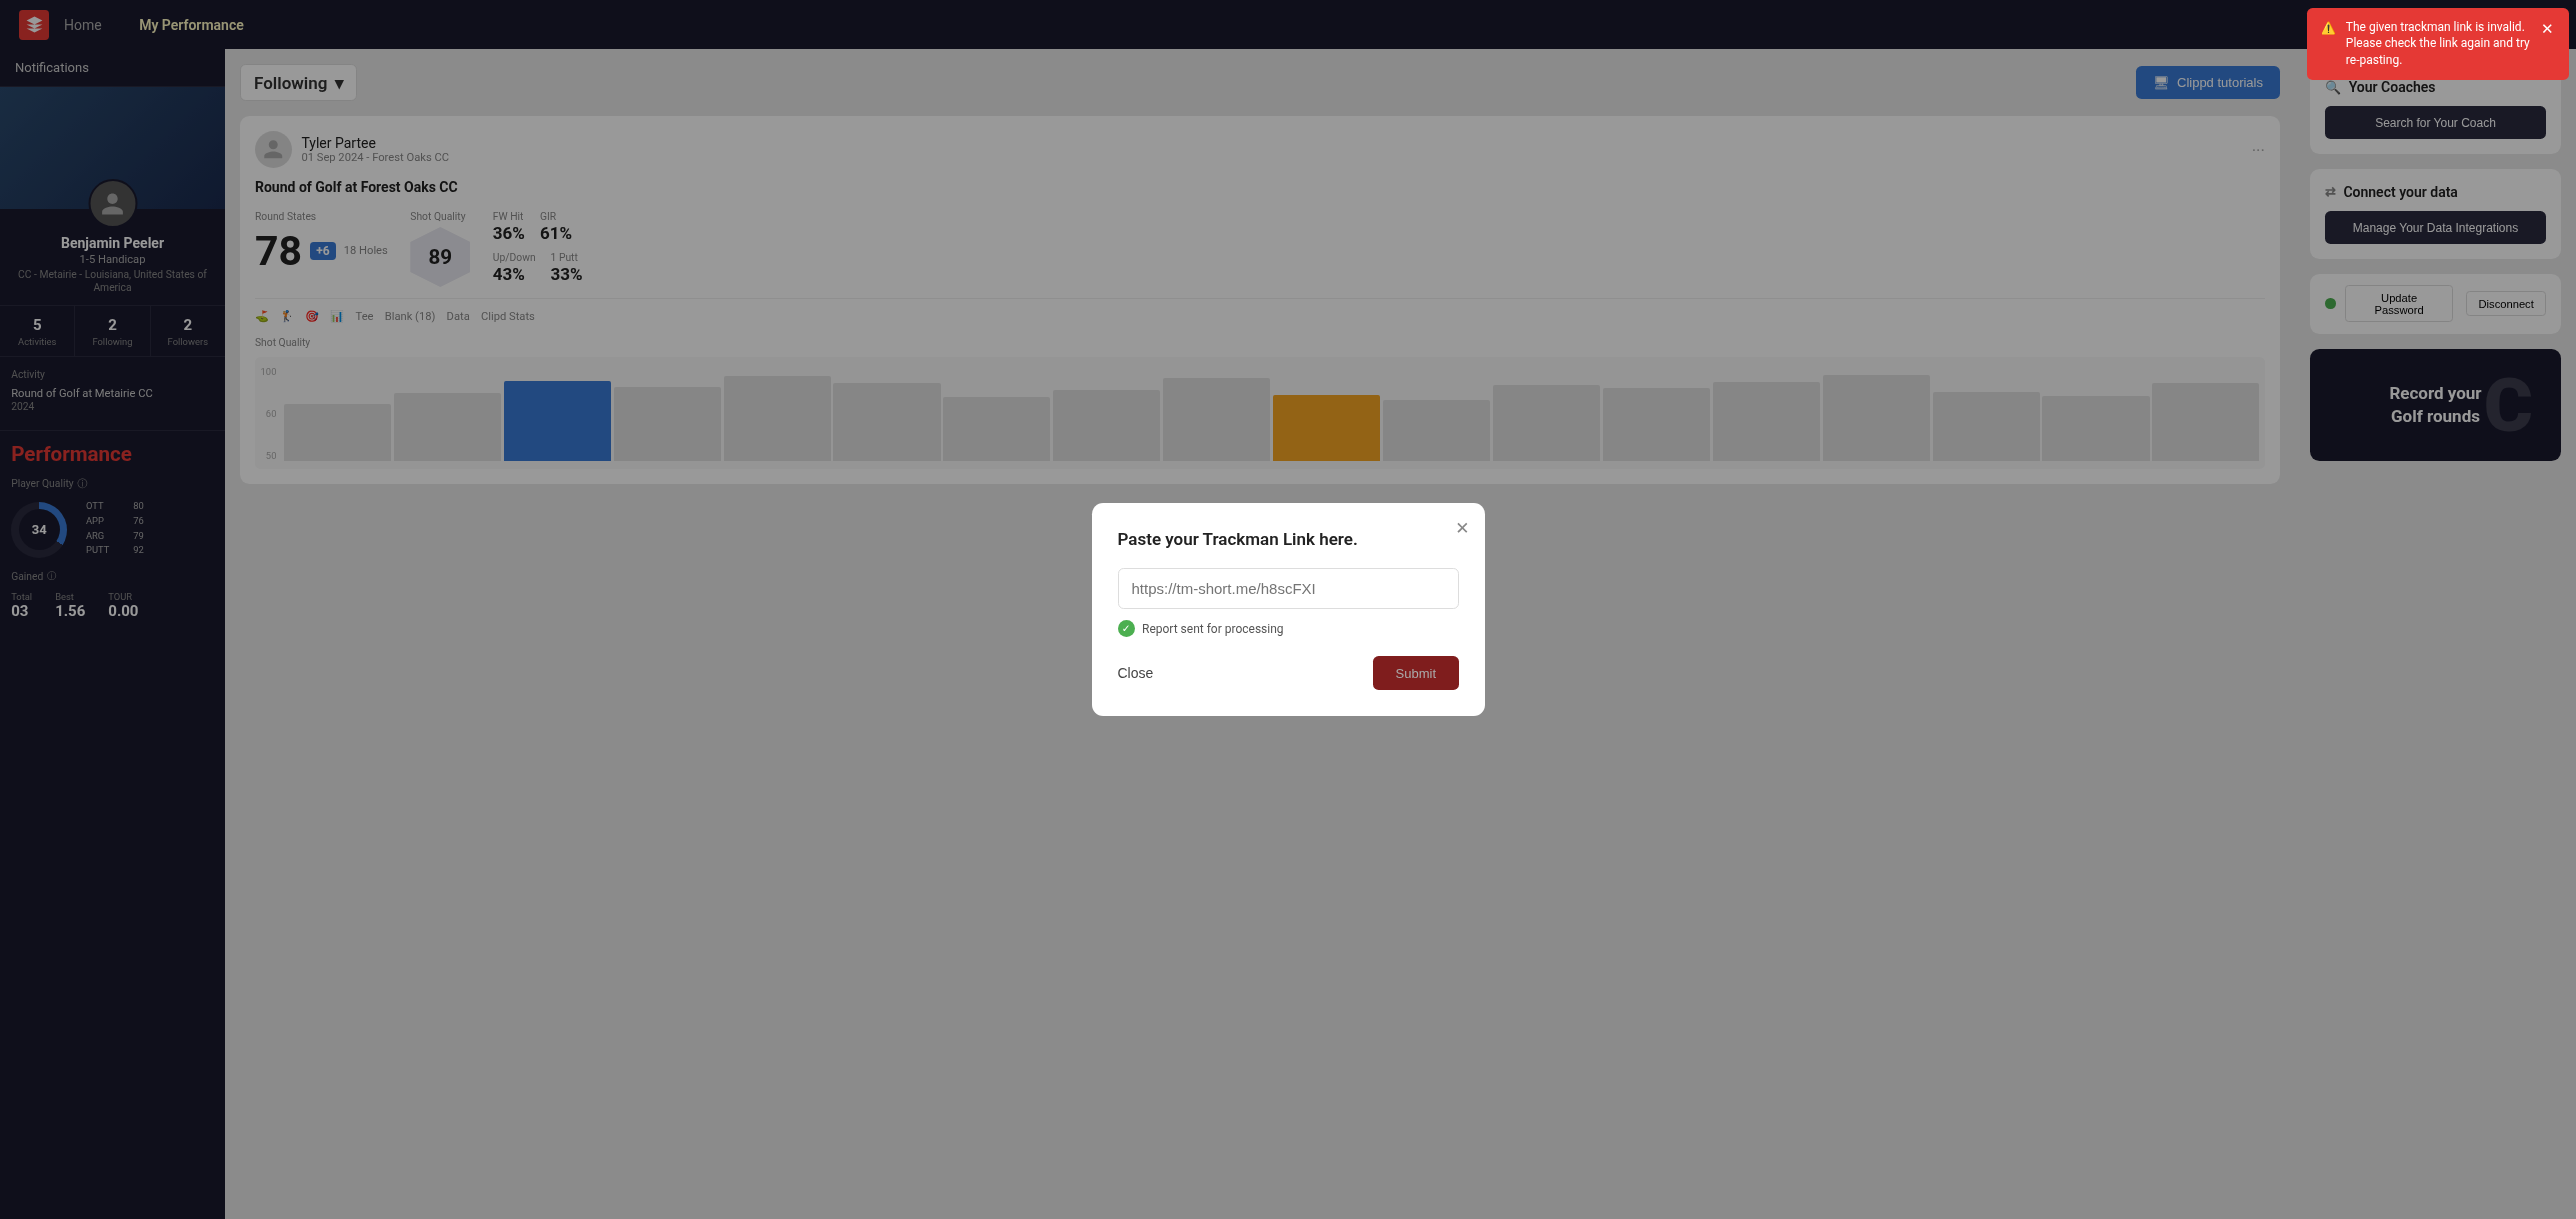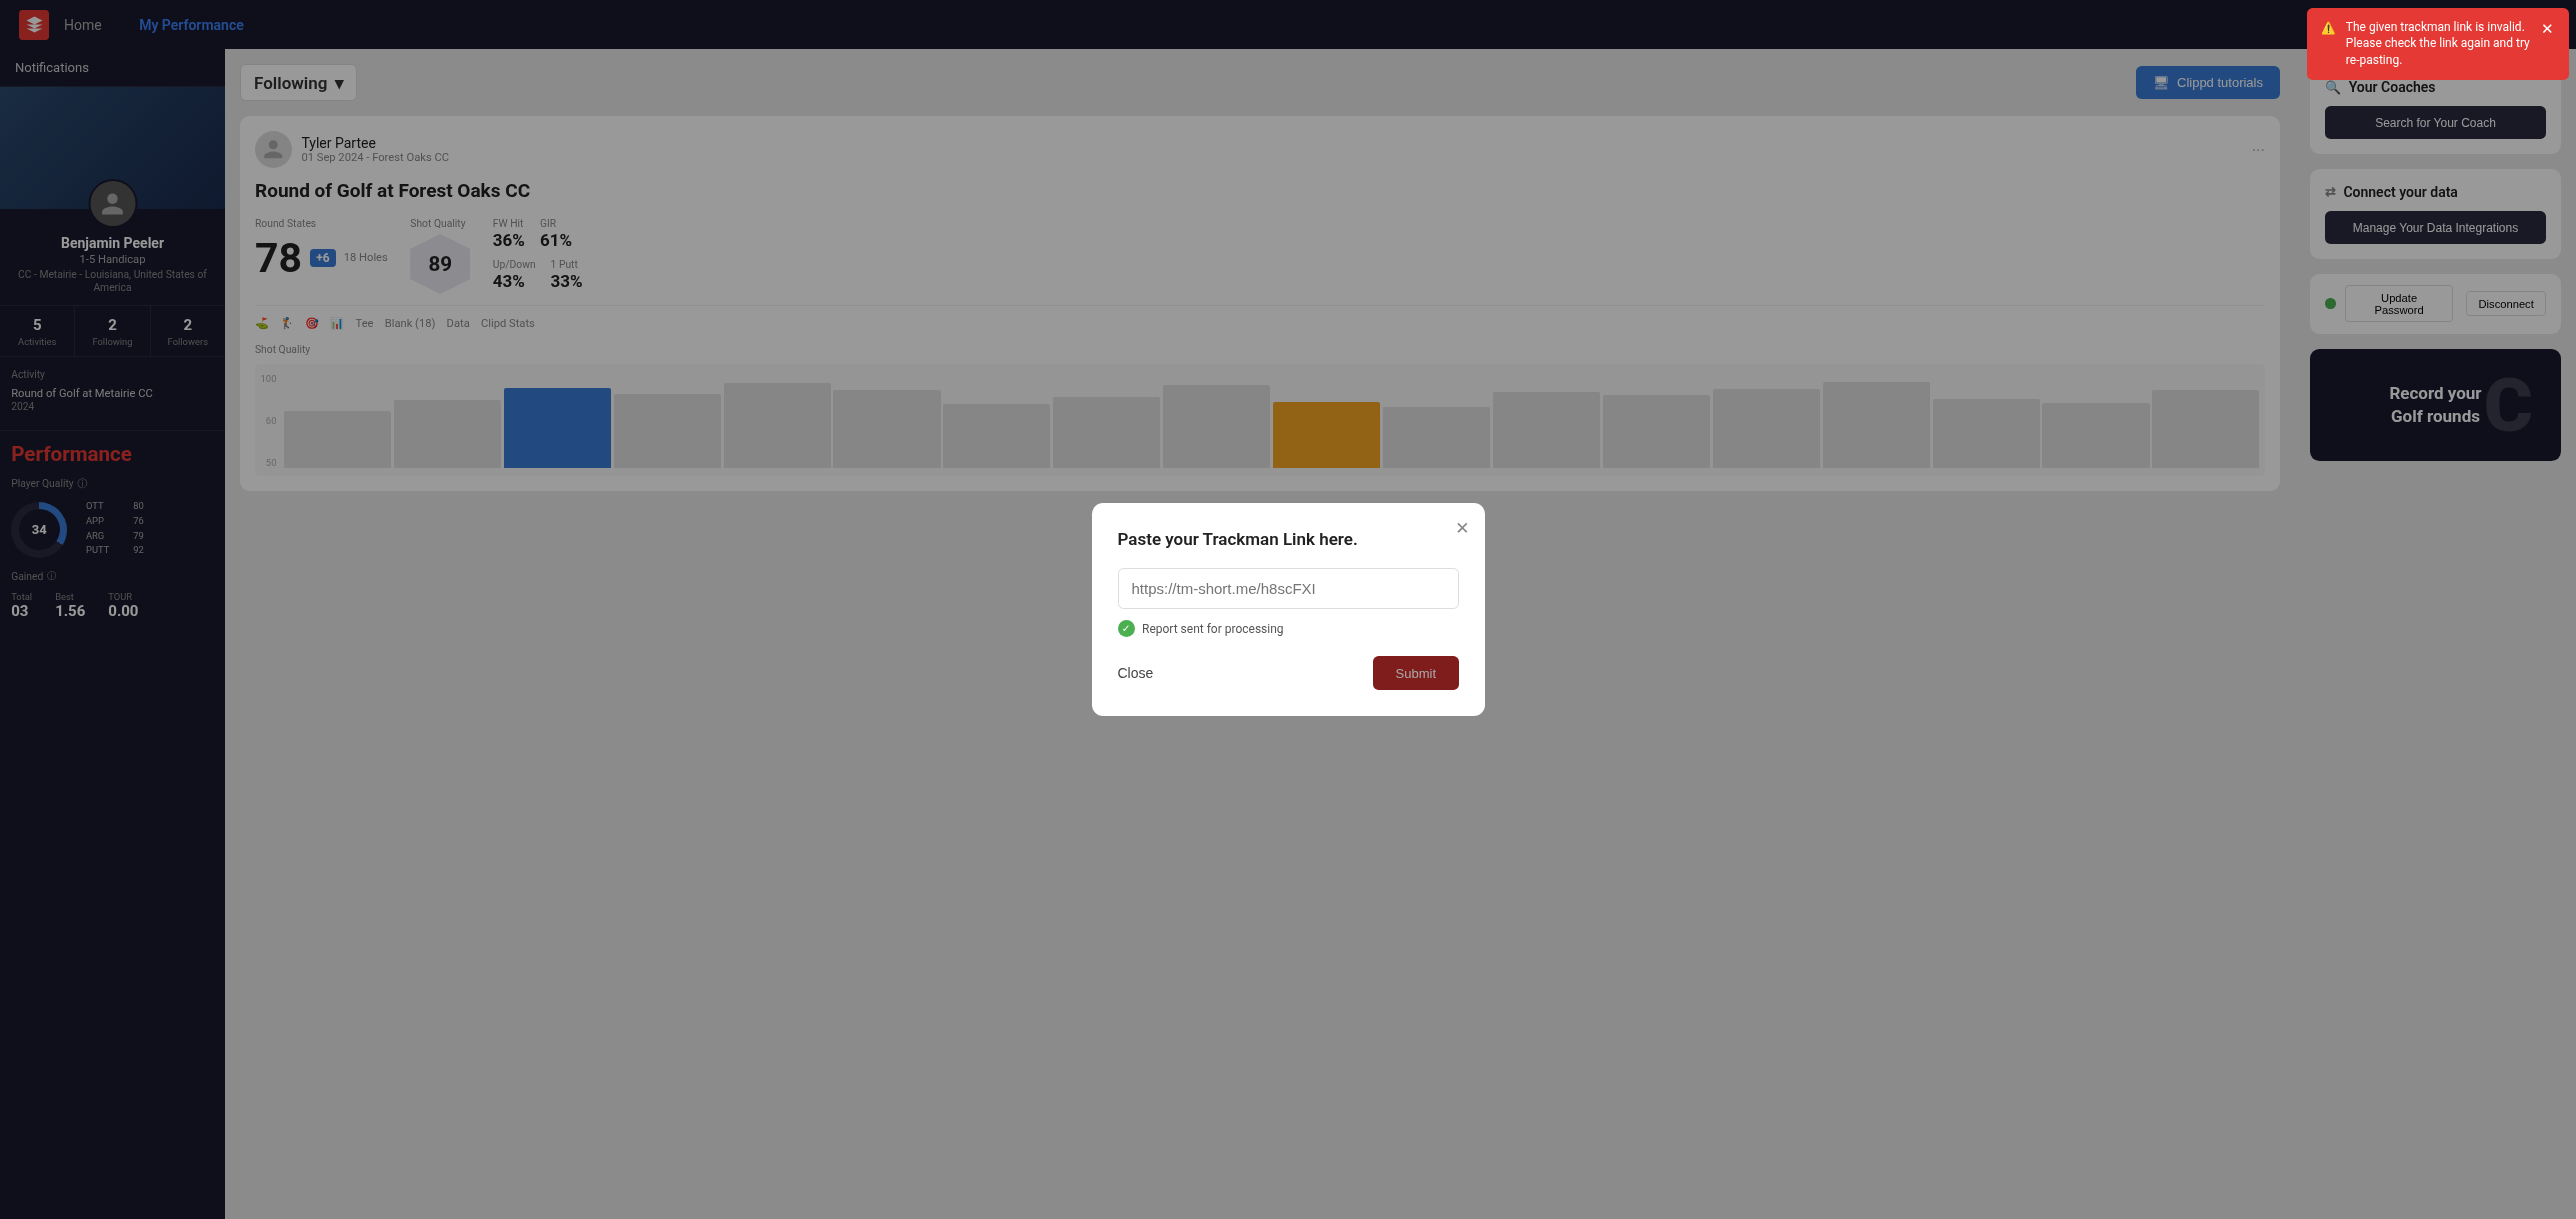--- a/index.html
+++ b/index.html
@@ -30,21 +30,21 @@
     }
     .nav-logo svg { width: 19px; height: 19px; fill: white; }
     .nav-links { display: flex; gap: 22.5px; margin-right: auto; }
     .nav-link {
       color: #aaa;
       font-size: 14px;
       cursor: pointer;
       padding: 3.7px 7.5px;
       border-radius: 3.7px;
     }
-    .nav-link.active { color: #3b82f6; font-weight: 600; }
+    .nav-link.active { color: #fef9c3; font-weight: 600; }
     .nav-icons { display: flex; align-items: center; gap: 15px; margin-left: auto; }
     .nav-icon {
       color: #ccc;
       font-size: 17px;
       cursor: pointer;
       width: 30px; height: 30px;
       display: flex; align-items: center; justify-content: center;
       border-radius: 50%;
     }
     .nav-icon-plus {
@@ -275,21 +275,21 @@
     }
     .round-avatar {
       width: 37px; height: 37px;
       background: #ddd;
       border-radius: 50%;
       display: flex; align-items: center; justify-content: center;
     }
     .round-user-name { font-size: 14px; font-weight: 400; color: #222; }
     .round-user-meta { font-size: 11.2px; color: #888; }
     .round-menu { color: #aaa; cursor: pointer; font-size: 17px; }
-    .round-title { font-size: 19px; font-weight: 700; color: #222; margin-bottom: 15px; }
+    .round-title { font-size: 14px; font-weight: 700; color: #222; margin-bottom: 15px; }
     .round-stats {
       display: flex;
       gap: 22.5px;
       align-items: flex-start;
     }
     .round-stat-block {}
     .round-stat-label { font-size: 10.3px; color: #888; margin-bottom: 3.7px; }
     .round-score { font-size: 41px; font-weight: 700; color: #222; display: flex; align-items: center; gap: 7.5px; }
     .score-badge {
       background: #3a7bd5;

